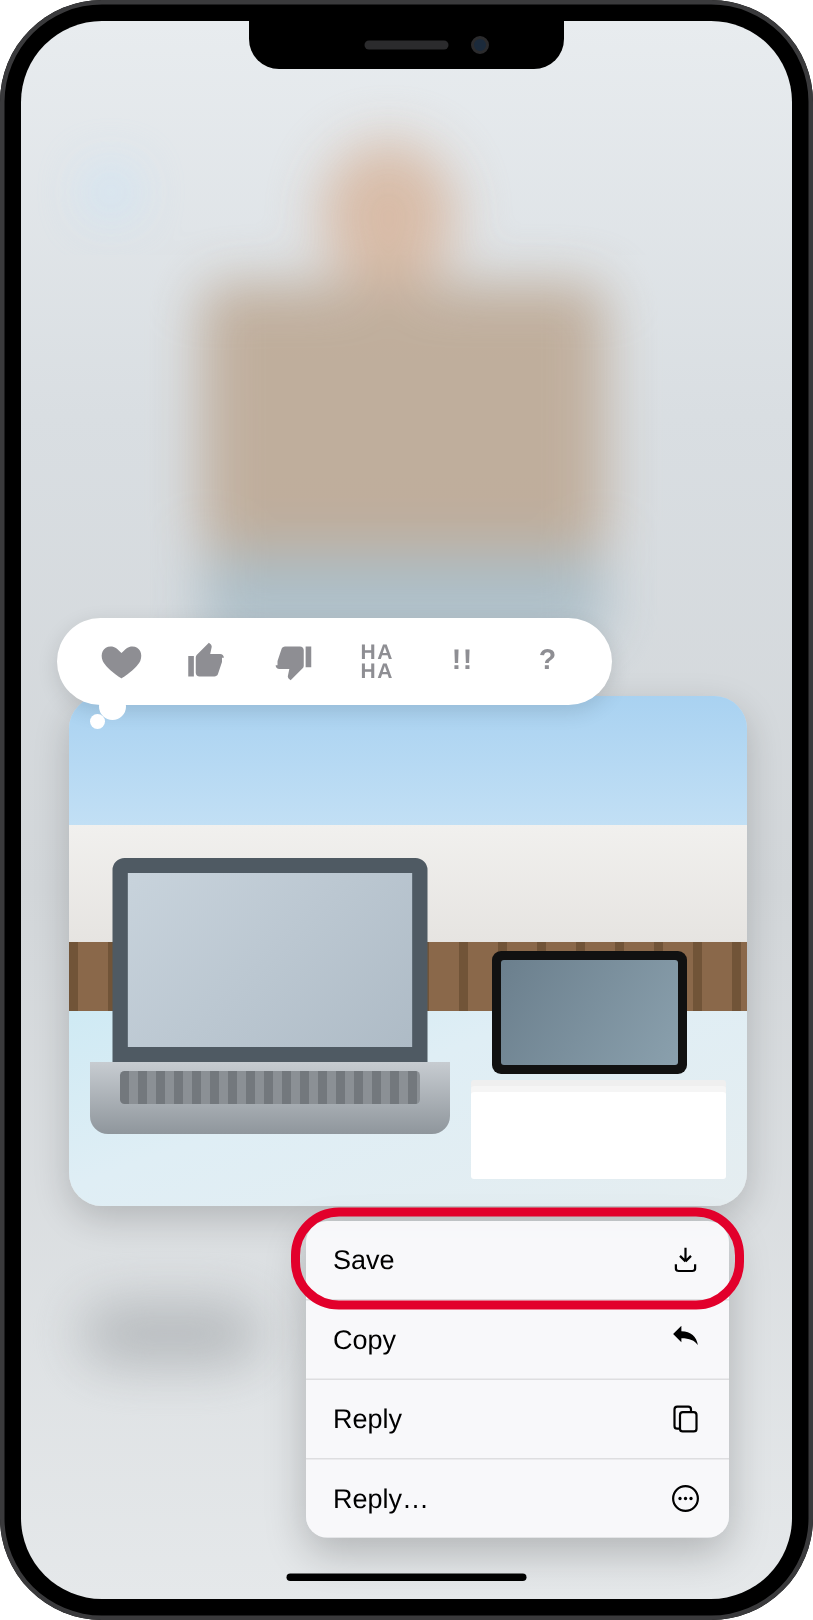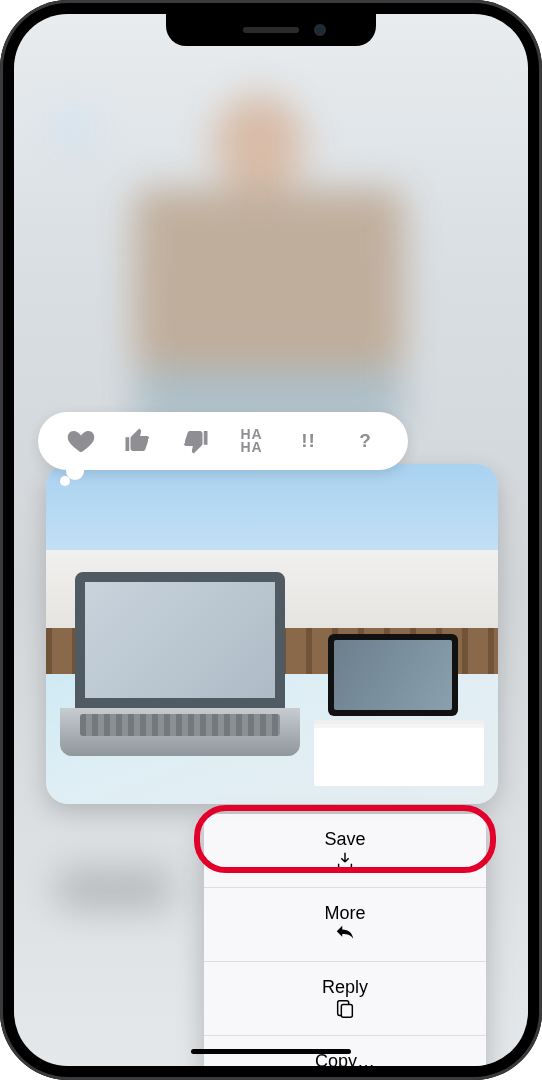--- a/index.html
+++ b/index.html
@@ -121,21 +121,20 @@
       box-shadow: 0 10px 28px rgba(0,0,0,.22);
       z-index: 20;
     }
     .menu-item {
       display: flex; align-items: center; justify-content: space-between;
       padding: 15px 18px;
       font-size: 18px;
       color: #000;
       border-top: 1px solid rgba(0,0,0,.10);
       background: transparent;
-      flex-direction: column;
     }
     .menu-item:first-child { border-top: none; }
     .menu-item .icon { width: 22px; height: 22px; }
     .menu-item .icon svg { width: 22px; height: 22px; stroke:#000; stroke-width:1.6; fill:none; }
 
     .highlight-ring {
       position: absolute;
       left: 180px; top: 791px;
       width: 302px; height: 68px;
       border: 6px solid #e2002b;
@@ -218,38 +217,38 @@
     <div class="menu">
       <div class="menu-item">
         <span>Save</span>
         <span class="icon">
           <svg viewBox="0 0 24 24">
               <path d="M12 3v10m0 0l-4-4m4 4l4-4M5 15v3a2 2 0 0 0 2 2h10a2 2 0 0 0 2-2v-3"></path>
             </svg>
         </span>
       </div>
       <div class="menu-item">
-        <span>More</span>
+        <span>Copy</span>
         <span class="icon">
           <svg viewBox="0 0 24 24">
               <path d="M9 14l-6-6 6-6v4c7 0 11 4 12 10-2.5-3.5-6-5-12-5v3z" fill="#000" stroke="none"></path>
             </svg>
         </span>
       </div>
       <div class="menu-item">
         <span>Reply</span>
         <span class="icon">
           <svg viewBox="0 0 24 24">
               <rect x="8" y="7" width="12" height="14" rx="2"></rect>
               <path d="M16 7V5a2 2 0 0 0-2-2H6a2 2 0 0 0-2 2v12a2 2 0 0 0 2 2h2"></path>
             </svg>
         </span>
       </div>
       <div class="menu-item">
-        <span>Copy…</span>
+        <span>Reply…</span>
         <span class="icon">
           <svg viewBox="0 0 24 24">
               <circle cx="12" cy="12" r="9"></circle>
               <circle cx="8" cy="12" r="1.2" fill="#000" stroke="none"></circle>
               <circle cx="12" cy="12" r="1.2" fill="#000" stroke="none"></circle>
               <circle cx="16" cy="12" r="1.2" fill="#000" stroke="none"></circle>
             </svg>
         </span>
       </div>
     </div>

